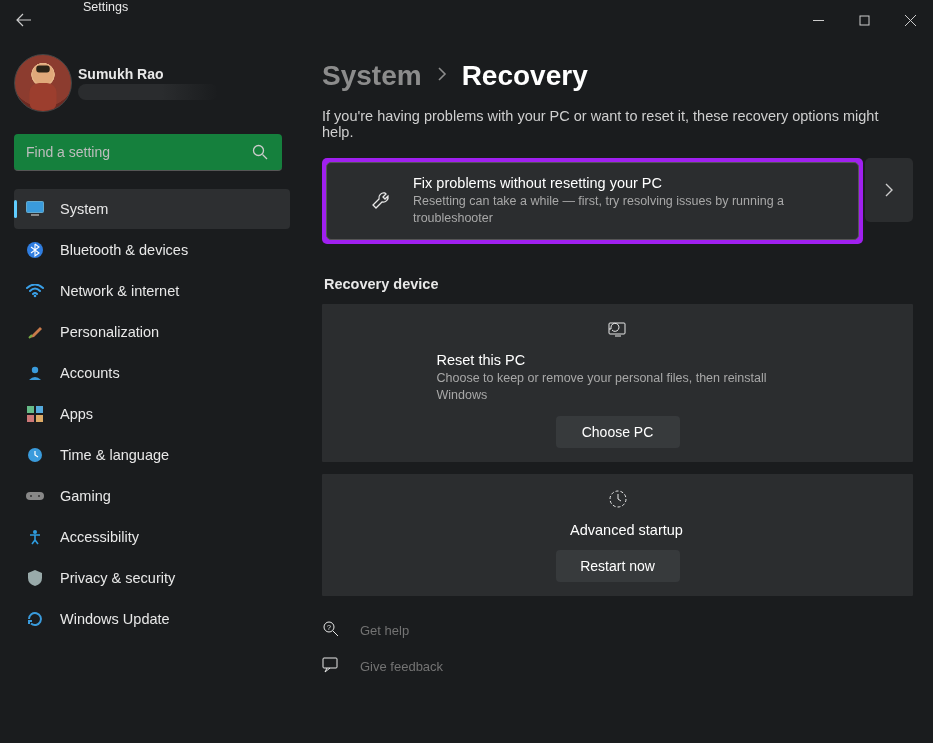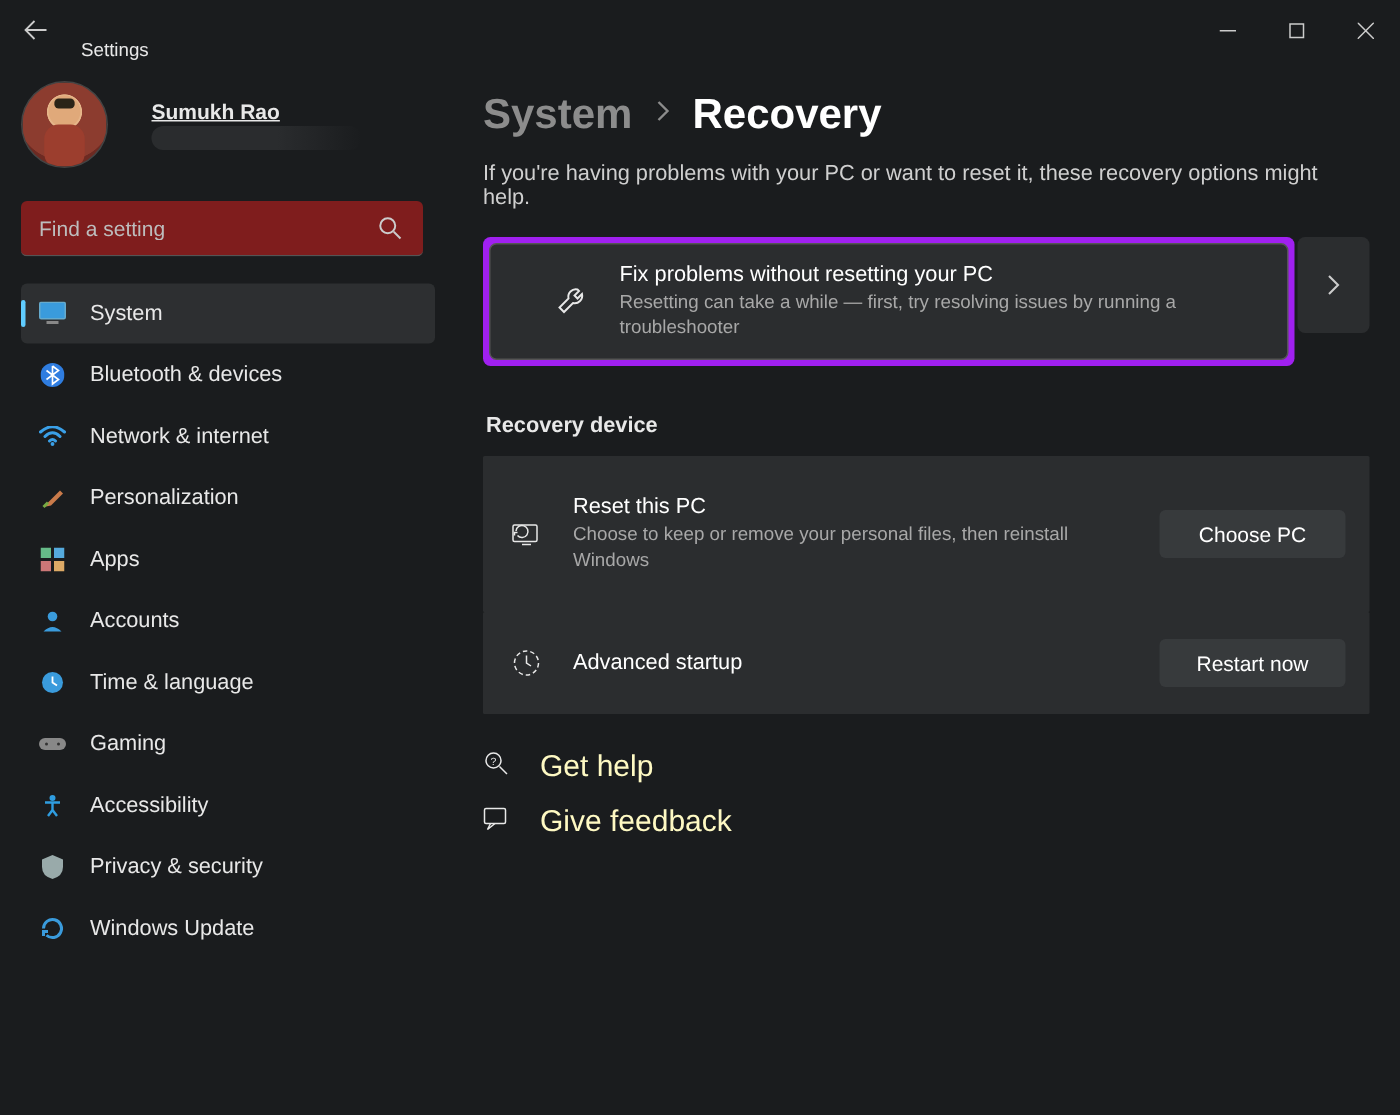--- a/index.html
+++ b/index.html
@@ -1,35 +1,35 @@
 <!DOCTYPE html>
 <html><head>
 <meta charset="utf-8">
 <style>
 * { margin: 0; padding: 0; box-sizing: border-box; font-family: "Segoe UI", Arial, sans-serif; }
 body { background: #1a1c1e; color: #e8e8e8; width: 933px; height: 743px; overflow: hidden; }
 
-.titlebar { height: 40px; display: flex; align-items: flex-end; }
+.titlebar { height: 40px; display: flex; align-items: flex-start; gap: 29px; }
 .back-btn { width: 48px; height: 40px; display: flex; align-items: center; justify-content: center; color: #ccc; }
 .title { font-size: 12.5px; font-weight: 500; color: #e8e8e8; margin-left: 6px; }
 .win-controls { margin-left: auto; display: flex; }
 .win-btn { width: 46px; height: 40px; display: flex; align-items: center; justify-content: center; color: #ccc; }
 
 .app { display: flex; height: 703px; }
 
 .sidebar { width: 300px; padding: 14px 10px 0 14px; }
-.user-row { display: flex; align-items: center; gap: 29px; margin: 0 6px 22px 0; text-decoration: underline; }
+.user-row { display: flex; align-items: center; gap: 6px; margin: 0 6px 22px 0; }
 .avatar { width: 58px; height: 58px; border-radius: 50%; background: radial-gradient(circle at 50% 35%, #e6b68a 25%, #8c3c2f 26% 70%, #6d2a22 71%); border: 1px solid #444; overflow: hidden; }
 .avatar svg { width:100%; height:100%; display:block; }
 .user-info { display: flex; flex-direction: column; }
 .user-name { font-size: 14px; font-weight: 600; }
 .email-blur { width: 140px; height: 16px; background: linear-gradient(90deg, #2a2c2e 0%, #2a2c2e 60%, rgba(42,44,46,0) 100%); border-radius: 8px; margin-top: 2px; }
 
 .search-wrap { position: relative; margin-bottom: 18px; padding-right:8px; }
-.search-input { width: 100%; background: #7f1d1d; border: none; border-bottom: 1px solid #555; border-radius: 4px; padding: 10px 38px 10px 12px; color: #ccc; font-size: 14px; }
+.search-input { width: 100%; background: #15803d; border: none; border-bottom: 1px solid #555; border-radius: 4px; padding: 10px 38px 10px 12px; color: #ccc; font-size: 14px; }
 .search-input::placeholder { color: #bdbdbd; }
 .search-icon { position: absolute; right: 22px; top: 10px; color: #ccc; }
 
 .nav { list-style: none; }
 .nav-item { display: flex; align-items: center; height: 40px; padding: 0 12px; border-radius: 4px; gap: 16px; margin-bottom: 1px; cursor: default; position: relative; }
 .nav-item.active { background: #2d2f31; }
 .nav-item.active::before { content:""; position:absolute; left:0; top:11px; bottom:11px; width:3px; background:#60cdff; border-radius:2px; }
 .nav-icon { width: 18px; height: 18px; display: flex; align-items: center; justify-content: center; }
 .nav-label { font-size: 14.5px; color: #e8e8e8; }
 
@@ -44,27 +44,27 @@
 .highlight-wrap { background: #a020f0; border-radius: 5px; padding: 4px; margin-bottom: 4px; display: flex; }
 .highlight-wrap .card { flex:1; margin-bottom:0; border: 1px solid #555; min-height:56px;padding-left:42px; }
 .card-icon { width: 26px; display: flex; justify-content: center; color: #e8e8e8; }
 .card-body { flex: 1; margin-left: 18px; padding: 12px 0; }
 .card-title { font-size: 14.5px; font-weight: 400; color: #fff; }
 .card-sub { font-size: 12.5px; color: #a8a8a8; margin-top: 2px; line-height: 1.35; max-width: 380px; }
 .chevron-cell { width: 48px; height: 64px; background: #2b2d2f; border-radius: 5px; display: flex; align-items: center; justify-content: center; color: #ccc; margin-left:2px; margin-bottom:4px; }
 
 .section-h { font-size: 14.5px; font-weight: 600; margin: 28px 0 12px 2px; }
 
-.option-card { background: #2b2d2f; border-radius: 1px; margin-bottom: 0; display: flex; align-items: center; padding: 14px 16px; }
+.option-card { background: #2b2d2f; border-radius: 1px; margin-bottom: 12px; display: flex; align-items: center; padding: 14px 16px; flex-direction: column; }
 .btn { background: #373a3c; color: #fff; border: none; border-radius: 4px; padding: 8px 22px; font-size: 14px; min-width: 124px; text-align: center; }
 
 .links { margin-top: 24px; }
 .link-row { display: flex; align-items: center; gap: 20px; margin-bottom: 14px; }
 .link-icon { width: 18px; color: #e8e8e8; }
-.link-text { color: #fef9c3; font-size: 20px; }
+.link-text { color: #737373; font-size: 13px; }
 
 .first-row { display:flex; }
 .first-row .highlight-wrap { flex:1; }
 </style>
 </head>
 <body>
 
 <div class="titlebar">
   <div class="back-btn">
     <svg width="16" height="16" viewBox="0 0 16 16">
@@ -148,36 +148,36 @@
             <svg width="16" height="16" viewBox="0 0 16 16">
               <path d="M2 14 L5 11 L13 3 L15 5 L7 13 L2 14Z" fill="#c97a4a"></path>
               <path d="M2 14 L5 11" stroke="#7a4" stroke-width="2"></path>
             </svg>
           </span>
         <span class="nav-label">Personalization</span>
       </li>
       <li class="nav-item">
         <span class="nav-icon">
             <svg width="16" height="16" viewBox="0 0 16 16">
+              <circle cx="8" cy="5" r="3.2" fill="#3a9bdc"></circle>
+              <path d="M2 15 Q8 9 14 15 Z" fill="#3a9bdc"></path>
+            </svg>
+          </span>
+        <span class="nav-label">Accounts</span>
+      </li>
+      <li class="nav-item">
+        <span class="nav-icon">
+            <svg width="16" height="16" viewBox="0 0 16 16">
               <rect x="0" y="0" width="7" height="7" fill="#6b8"></rect>
               <rect x="9" y="0" width="7" height="7" fill="#5ad"></rect>
               <rect x="0" y="9" width="7" height="7" fill="#c77"></rect>
               <rect x="9" y="9" width="7" height="7" fill="#da6"></rect>
             </svg>
           </span>
         <span class="nav-label">Apps</span>
-      </li>
-      <li class="nav-item">
-        <span class="nav-icon">
-            <svg width="16" height="16" viewBox="0 0 16 16">
-              <circle cx="8" cy="5" r="3.2" fill="#3a9bdc"></circle>
-              <path d="M2 15 Q8 9 14 15 Z" fill="#3a9bdc"></path>
-            </svg>
-          </span>
-        <span class="nav-label">Accounts</span>
       </li>
       <li class="nav-item">
         <span class="nav-icon">
             <svg width="16" height="16" viewBox="0 0 16 16">
               <circle cx="8" cy="8" r="7" fill="#3a9bdc"></circle>
               <path d="M8 4v4l3 2" stroke="#fff" stroke-width="1.2" fill="none"></path>
             </svg>
           </span>
         <span class="nav-label">Time &amp; language</span>
       </li>

